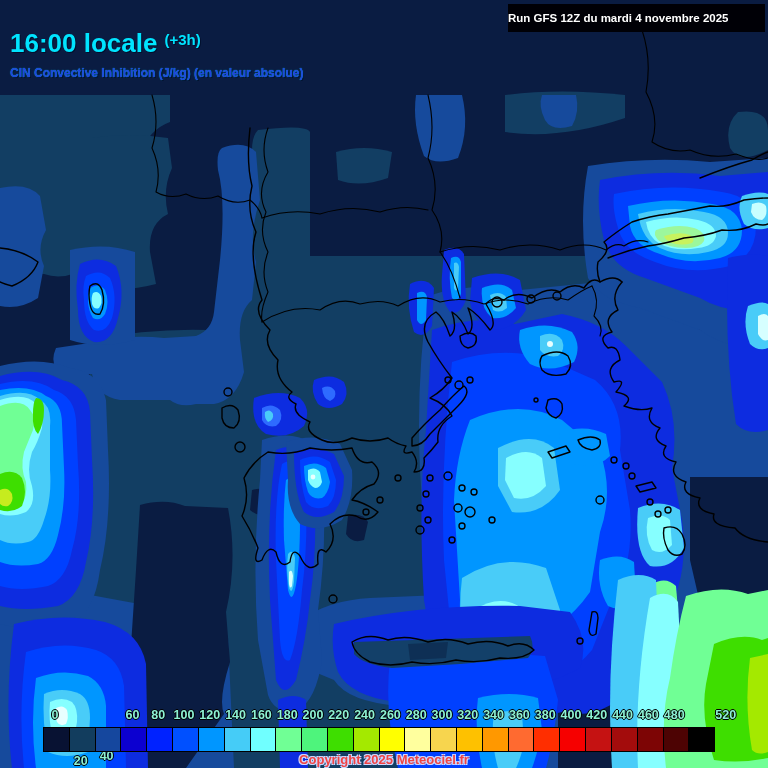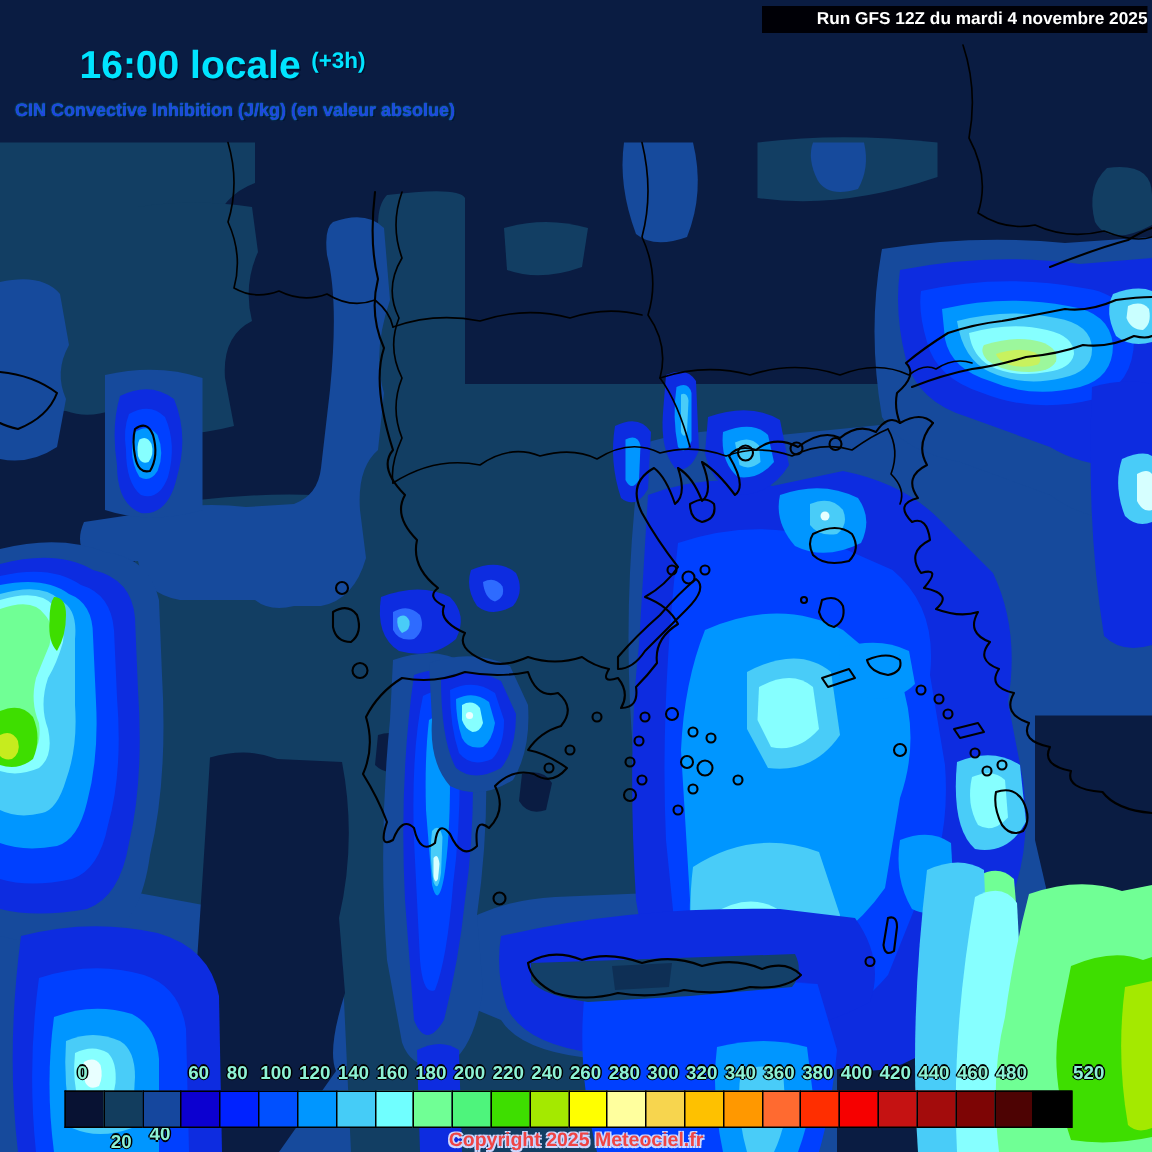--- a/index.html
+++ b/index.html
@@ -3,28 +3,28 @@
 <meta charset="utf-8">
 <style>
   html,body{margin:0;padding:0;background:#0a1c42;}
   #app{position:relative;width:768px;height:768px;overflow:hidden;
        font-family:"Liberation Sans",sans-serif;background:#0a1c42;}
   #map-svg{position:absolute;left:0;top:0;}
   .overlay{position:absolute;white-space:nowrap;}
   .hdr-date{left:10px;top:7px;font-size:19px;font-weight:bold;color:#00e4ff;
             text-shadow:1px 1px 0 #03102e;}
   .hdr-time{left:10px;top:28px;font-size:26px;font-weight:bold;color:#00e4ff;
-            text-shadow:1px 1px 0 #03102e;margin-left:43px;}
+            text-shadow:1px 1px 0 #03102e;}
   .hdr-offset{font-size:15px;font-weight:bold;color:#00e4ff;position:relative;
               top:-7px;margin-left:7px;}
   .hdr-param{left:10px;top:66px;font-size:12px;font-weight:bold;color:#2244dd;
              text-shadow:0 0 1px #00ccff, 1px 1px 0 #030d28;}
-  .run-box{position:absolute;top:4px;left:508px;right:3px;height:18px;
+  .run-box{position:absolute;top:4px;left:508px;right:3px;height:28px;
            background:#000006;color:#ffffff;font-size:11.5px;font-weight:bold;
-           display:flex;align-items:center;justify-content:flex-end;}
+           display:flex;align-items:center;justify-content:flex-start;}
   .legend{position:absolute;left:43px;top:708px;width:673px;height:48px;}
   .legend-labels{position:absolute;left:0;top:0;width:100%;height:18px;}
   .legend-labels .tick{position:absolute;transform:translateX(-50%);
         font-size:12.5px;font-weight:bold;color:#8df2d5;
         text-shadow:-1px 0 0 #000,1px 0 0 #000,0 -1px 0 #000,0 1px 0 #000;}
   .legend-swatches{position:absolute;left:0;top:19px;width:672px;height:25px;
         display:flex;}
   .legend-swatches .swatch{flex:1;border:1px solid #000;border-right:none;}
   .legend-swatches .swatch:last-child{border-right:1px solid #000;}
   .copyright{position:absolute;left:0;bottom:1px;width:100%;text-align:center;

